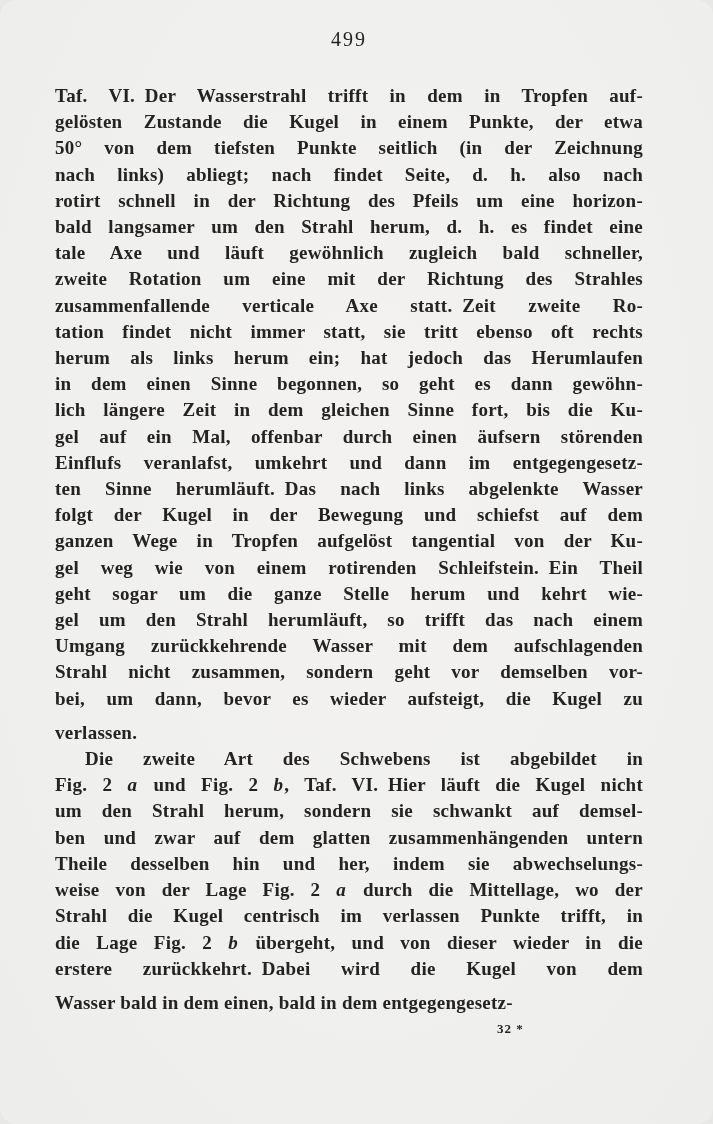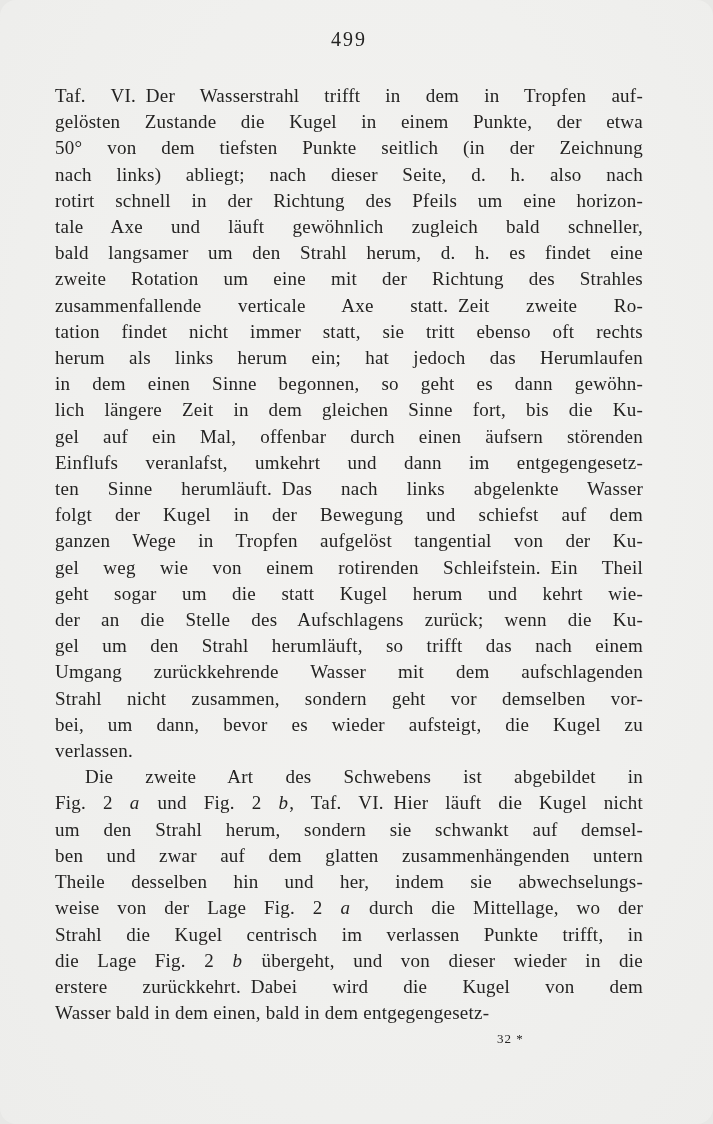--- a/index.html
+++ b/index.html
@@ -28,29 +28,31 @@
     letter-spacing: 2px;
   }
   .text-block {
     position: absolute;
     top: 83px;
     left: 55px;
     width: 588px;
     font-size: 19px;
     line-height: 26.2px;
     letter-spacing: 0.25px;
+    font-weight: bold;
   }
   .para { margin: 0; }
   .line {
     text-align: justify;
     text-align-last: justify;
   }
   .line.last {
     text-align: right;
     text-align-last: left;
+    margin-top: 8px;
   }
   .para.indent .line:first-child {
     text-indent: 30px;
   }
   .line i {
     font-style: italic;
     padding-right: 1px;
   }
   .signature {
     padding-left: 442px;
@@ -63,38 +65,37 @@
 
 <div class="page">
   <div class="page-number">499</div>
 
   <div class="text-block" id="text-block">
 
     <div class="para">
         <div class="line">Taf. VI. Der Wasserstrahl trifft in dem in Tropfen auf-</div>
         <div class="line">gelösten Zustande die Kugel in einem Punkte, der etwa</div>
         <div class="line">50° von dem tiefsten Punkte seitlich (in der Zeichnung</div>
-        <div class="line">nach links) abliegt; nach dieser Seite, d. h. also nach</div>
+        <div class="line">nach links) abliegt; nach findet Seite, d. h. also nach</div>
         <div class="line">rotirt schnell in der Richtung des Pfeils um eine horizon-</div>
+        <div class="line">bald langsamer um den Strahl herum, d. h. es findet eine</div>
         <div class="line">tale Axe und läuft gewöhnlich zugleich bald schneller,</div>
-        <div class="line">bald langsamer um den Strahl herum, d. h. es findet eine</div>
         <div class="line">zweite Rotation um eine mit der Richtung des Strahles</div>
         <div class="line">zusammenfallende verticale Axe statt. Zeit zweite Ro-</div>
         <div class="line">tation findet nicht immer statt, sie tritt ebenso oft rechts</div>
         <div class="line">herum als links herum ein; hat jedoch das Herumlaufen</div>
         <div class="line">in dem einen Sinne begonnen, so geht es dann gewöhn-</div>
         <div class="line">lich längere Zeit in dem gleichen Sinne fort, bis die Ku-</div>
         <div class="line">gel auf ein Mal, offenbar durch einen äufsern störenden</div>
         <div class="line">Einflufs veranlafst, umkehrt und dann im entgegengesetz-</div>
         <div class="line">ten Sinne herumläuft. Das nach links abgelenkte Wasser</div>
         <div class="line">folgt der Kugel in der Bewegung und schiefst auf dem</div>
         <div class="line">ganzen Wege in Tropfen aufgelöst tangential von der Ku-</div>
         <div class="line">gel weg wie von einem rotirenden Schleifstein. Ein Theil</div>
-        <div class="line">geht sogar um die statt Kugel herum und kehrt wie-</div>
-        <div class="line">der an die Stelle des Aufschlagens zurück; wenn die Ku-</div>
+        <div class="line">geht sogar um die ganze Stelle herum und kehrt wie-</div>
         <div class="line">gel um den Strahl herumläuft, so trifft das nach einem</div>
         <div class="line">Umgang zurückkehrende Wasser mit dem aufschlagenden</div>
         <div class="line">Strahl nicht zusammen, sondern geht vor demselben vor-</div>
         <div class="line">bei, um dann, bevor es wieder aufsteigt, die Kugel zu</div>
         <div class="line last">verlassen.</div>
       </div>
       <div class="para indent">
         <div class="line">Die zweite Art des Schwebens ist abgebildet in</div>
         <div class="line">Fig. 2 <i>a</i> und Fig. 2 <i>b</i>, Taf. VI. Hier läuft die Kugel nicht</div>
         <div class="line">um den Strahl herum, sondern sie schwankt auf demsel-</div>

